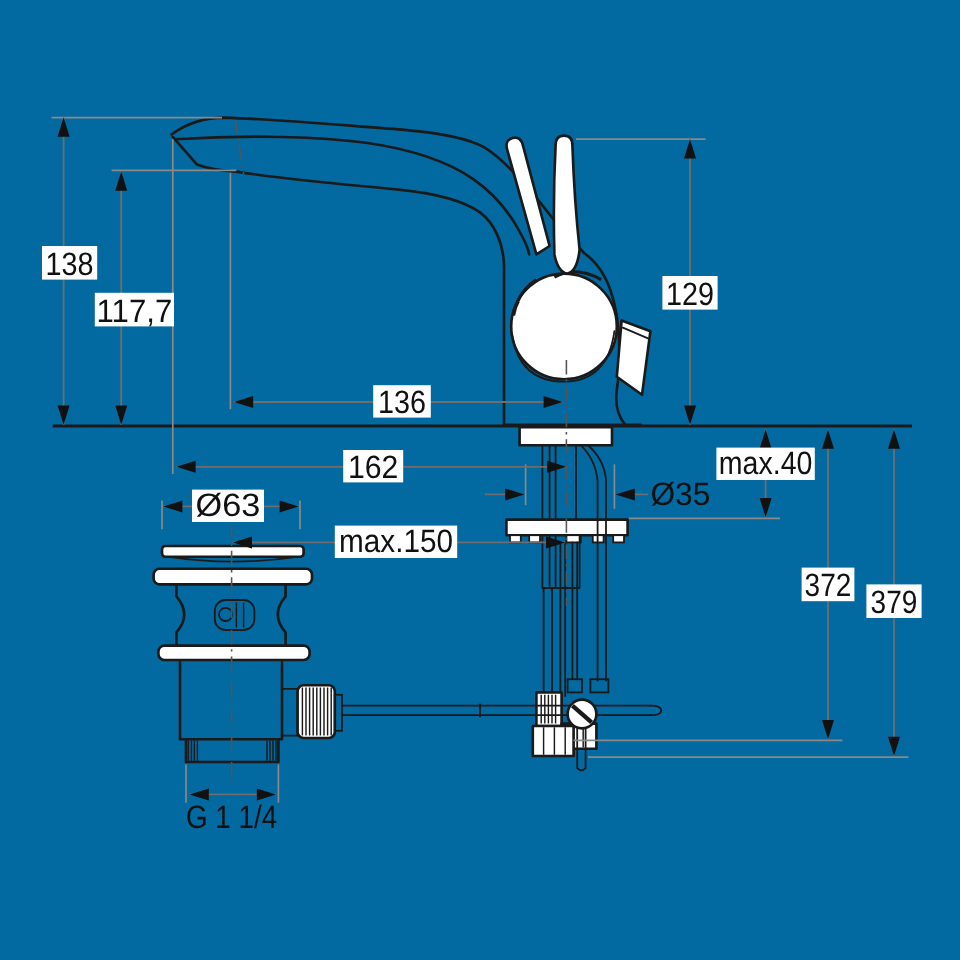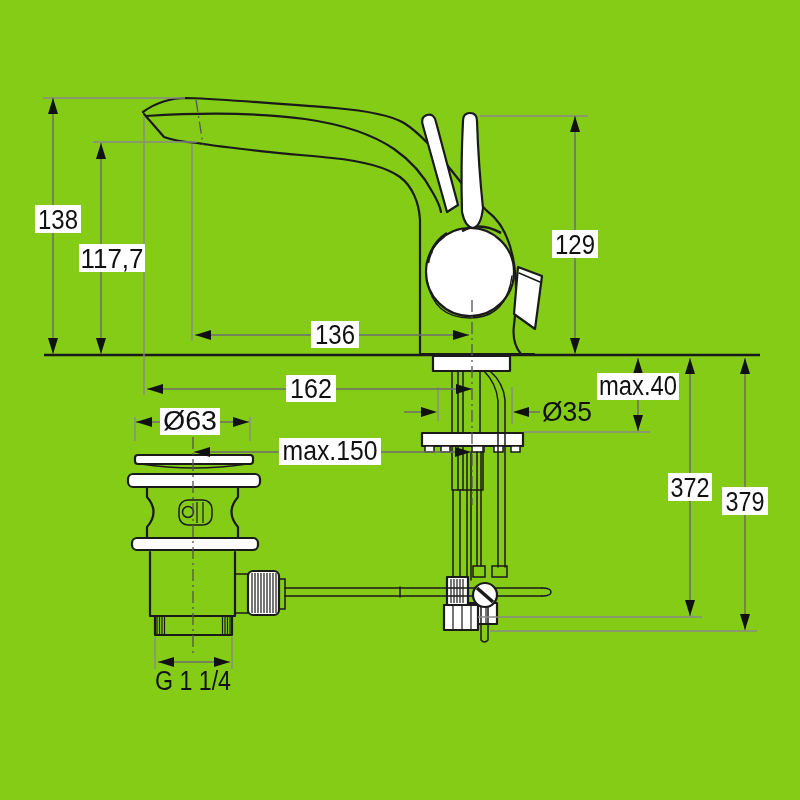--- a/index.html
+++ b/index.html
@@ -1,16 +1,16 @@
 <!DOCTYPE html>
 <html><head>
 <meta charset="utf-8">
 <style>
   html,body{margin:0;padding:0;background:#ffffff;}
-  .stage{width:800px;height:800px;background:#84cc16;position:relative;overflow:hidden;text-align:center;}
+  .stage{width:800px;height:800px;background:#0369a1;position:relative;overflow:hidden;text-align:center;}
   svg{display:block;}
   text{font-family:"Liberation Sans","DejaVu Sans",sans-serif;font-size:27px;fill:#111;}
   .outline{stroke:#1a1a1a;stroke-width:2.2;fill:none;stroke-linecap:round;stroke-linejoin:round;}
   .outline-thin{stroke:#1a1a1a;stroke-width:1.5;fill:none;stroke-linecap:round;}
   .whitefill{fill:#ffffff;stroke:#1a1a1a;stroke-width:2.2;stroke-linejoin:round;}
   .dim{stroke:#6e6e6e;stroke-width:1.5;fill:none;}
   .ext{stroke:#8a8a8a;stroke-width:1.4;fill:none;}
   .cl{stroke:#555;stroke-width:1.3;fill:none;stroke-dasharray:12 4 2 4;}
   .arrow{fill:#111;stroke:none;}
   .mask{fill:#fff;stroke:none;}

